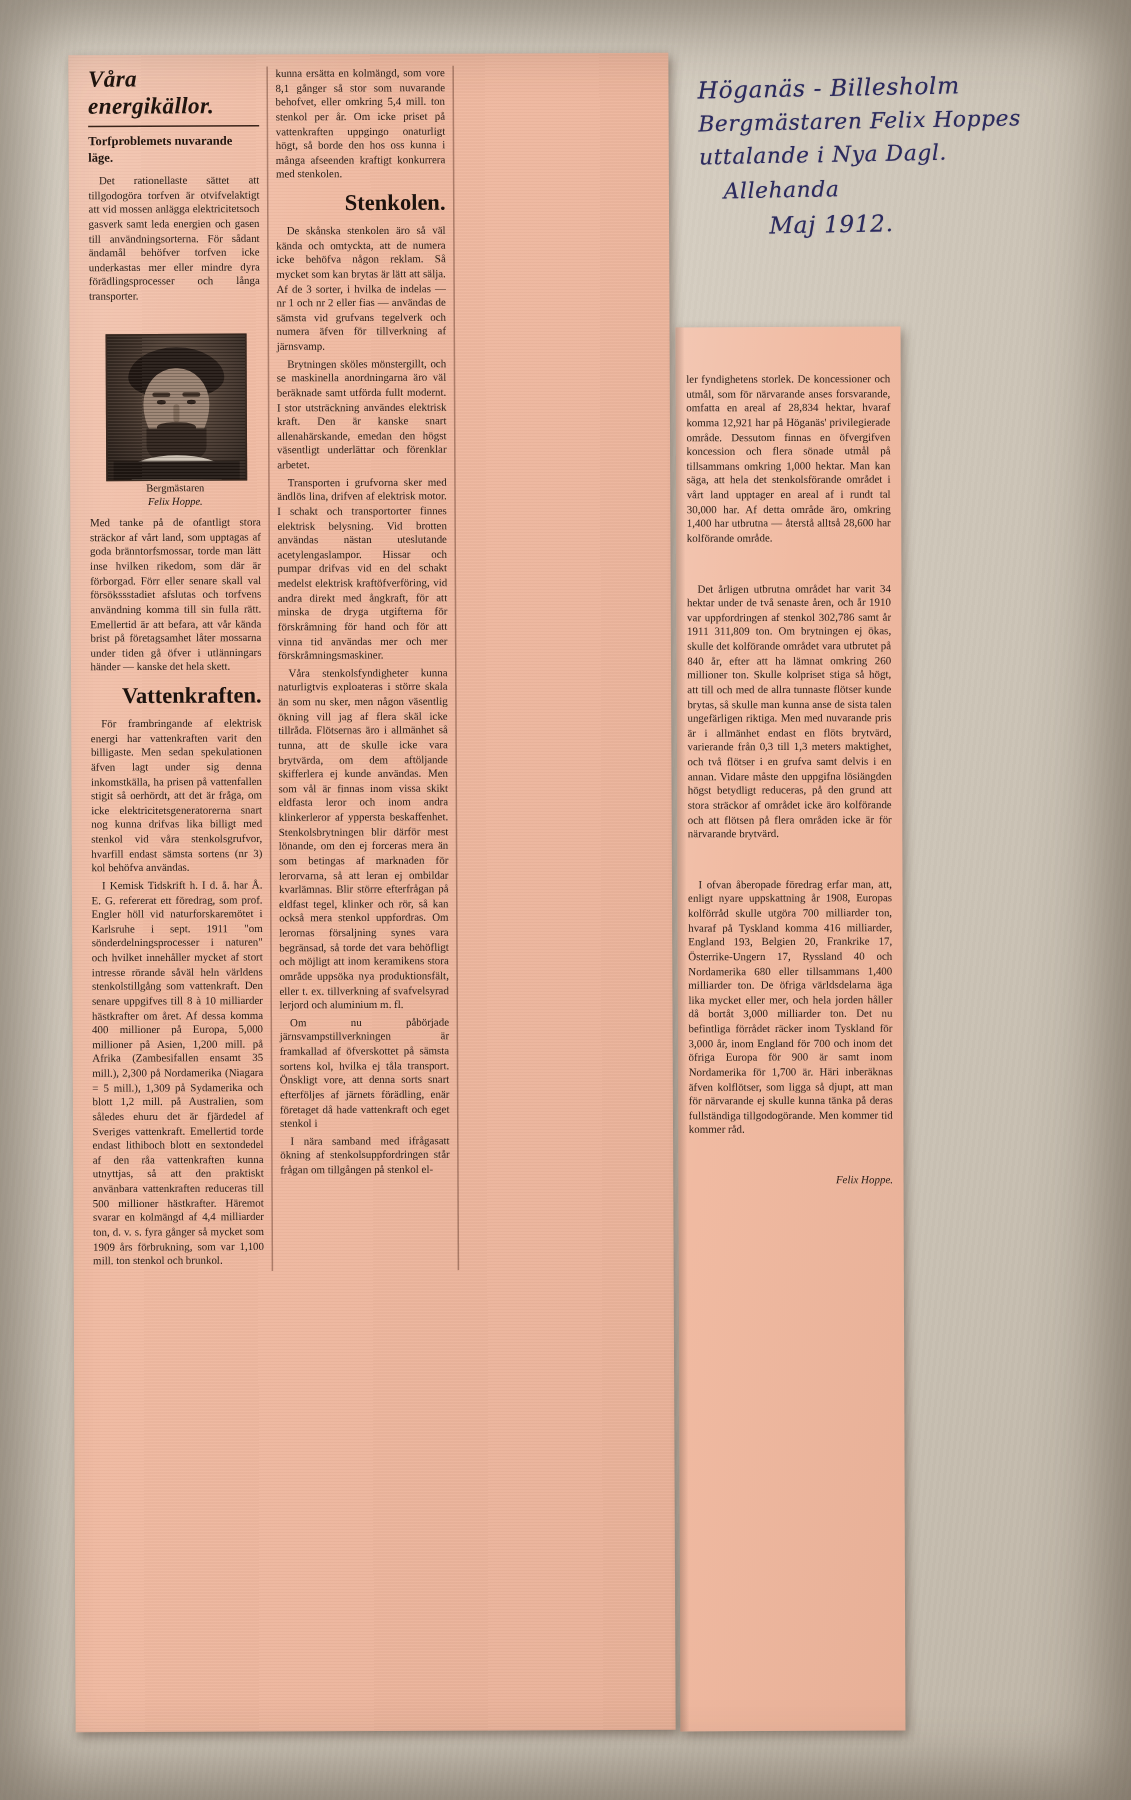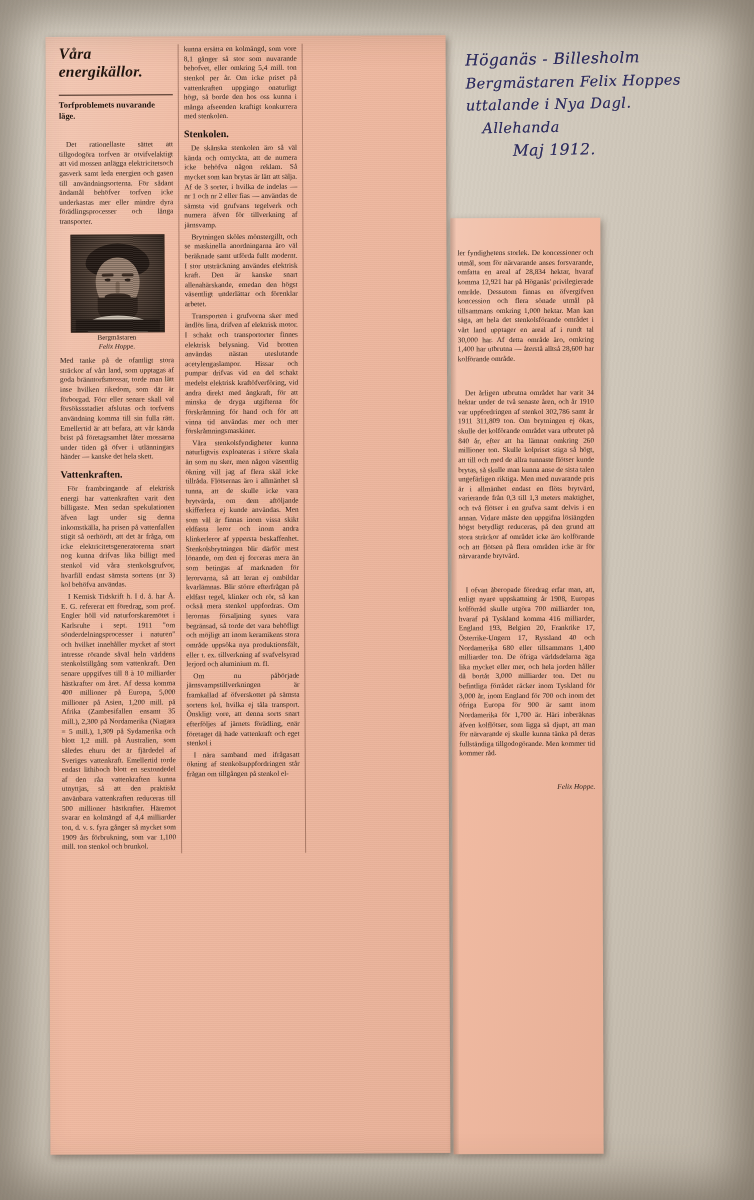--- a/index.html
+++ b/index.html
@@ -52,45 +52,45 @@
     color:#241a14;
   }
   .col + .col{border-left:1px solid rgba(90,50,35,0.45);}
   
   .col3{margin-top:0;}
   .masthead{
     font-family:"Liberation Serif", serif;
     font-style:italic;font-weight:bold;
     font-size:15.5px;letter-spacing:0.2px;
     border-bottom:1.6px solid #3a241a;
-    padding-bottom:14px;margin-bottom:5px;
+    padding-bottom:3px;margin-bottom:5px;
     color:#20150f;
   }
   h2.sub{
-    font-size:8.4px;font-weight:bold;margin:0 0 18px 0;
+    font-size:8.4px;font-weight:bold;margin:0 0 5px 0;
     line-height:1.25;color:#20150f;
   }
   h3.sect{
-    font-size:10px;font-weight:bold;text-align:left;
+    font-size:15px;font-weight:bold;text-align:right;
     margin:7px 0 4px 0;color:#1d130e;
   }
   p{
     margin:0 0 2px 0;
     font-size:7.3px;line-height:1.32;
     text-align:justify;
     text-indent:7px;
     hyphens:auto;
     -webkit-hyphens:auto;
     color:#241a14;
   }
   p.noind{text-indent:0;}
   p.sig{text-align:right;text-indent:0;font-style:italic;margin-top:4px;}
   
   .portrait-wrap{
-    width:92px;margin:8px auto 1px auto;
+    width:92px;margin:20px auto 1px auto;
   }
   .portrait{
     width:92px;height:96px;
     background:
       radial-gradient(ellipse at 50% 38%, #6e5a4c 0%, #4b3b31 45%, #2b211b 100%);
     position:relative;overflow:hidden;
     border:1px solid rgba(60,40,30,0.5);
   }
   
   .p-hair{position:absolute;left:14px;top:8px;width:64px;height:34px;border-radius:50% 50% 44% 44%/60% 60% 40% 40%;background:#241a15;}

